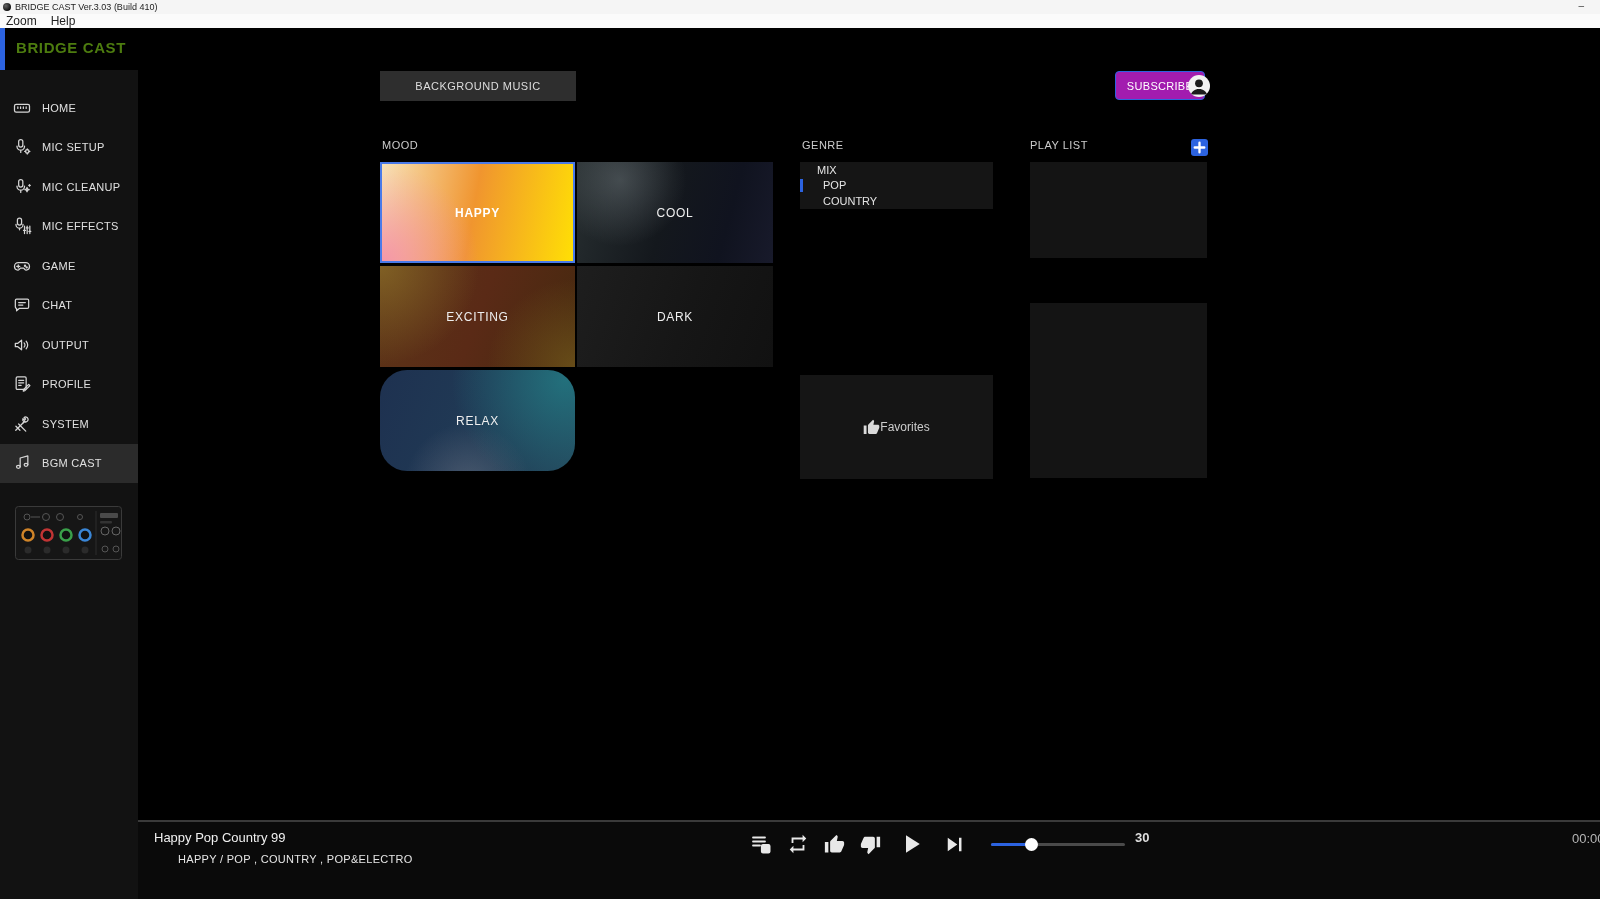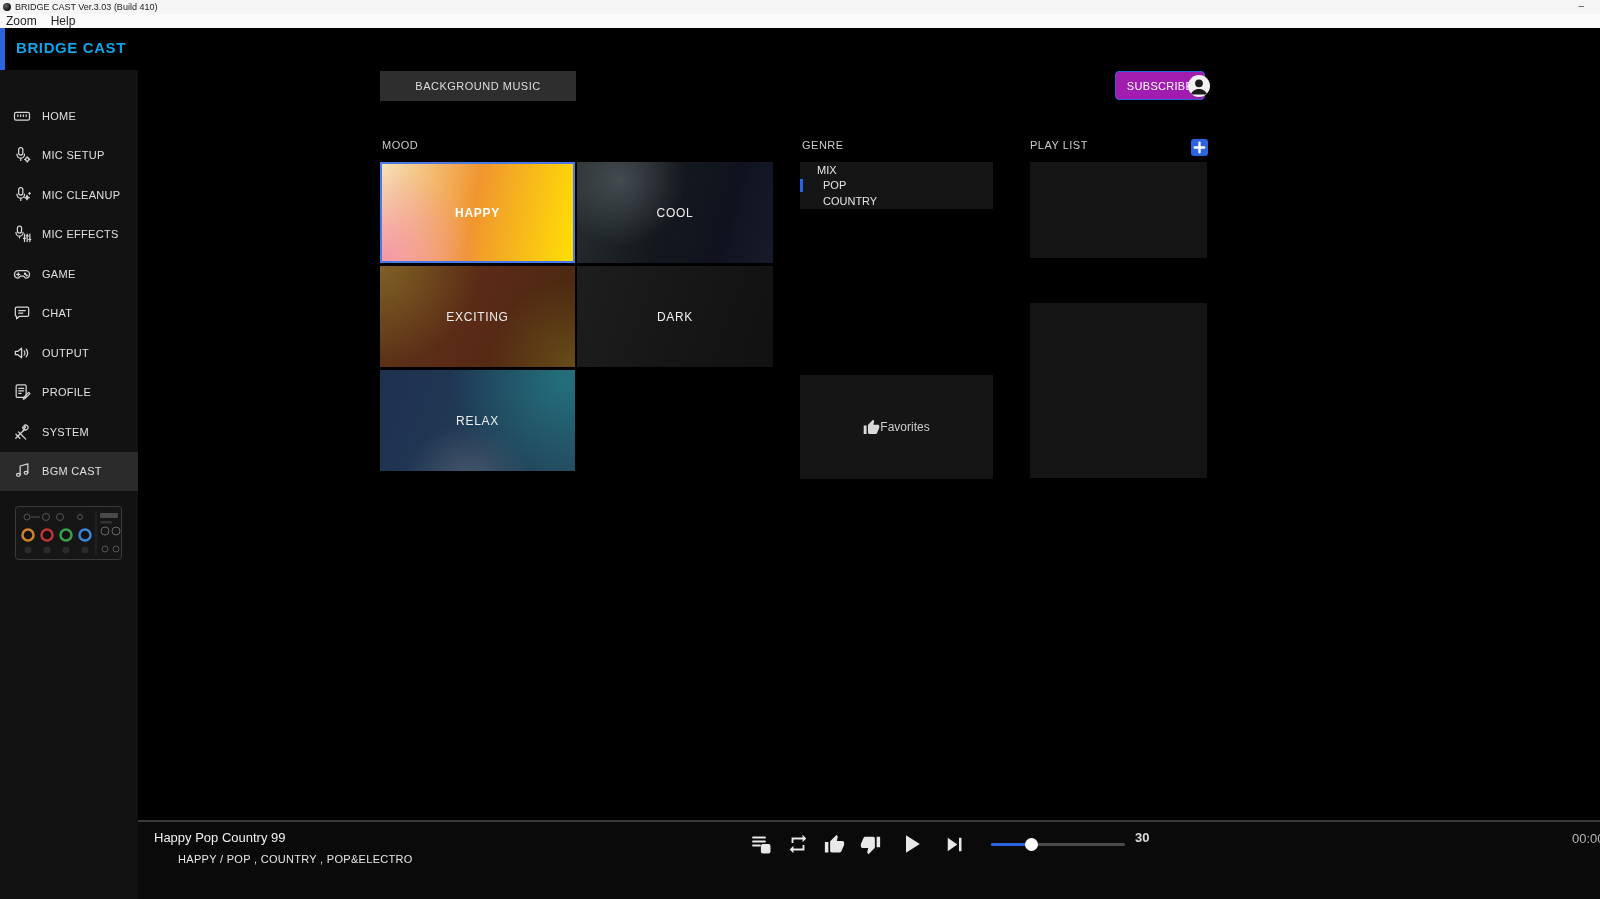--- a/index.html
+++ b/index.html
@@ -13,25 +13,25 @@
     background:radial-gradient(circle at 35% 35%, #666, #111 70%); margin-right:4px; flex:0 0 auto; }
   .min-btn { position:absolute; right:16px; top:0; font-size:10px; color:#444; line-height:12px; cursor:default; }
   .menubar { position:absolute; left:0; top:14px; width:1600px; height:14px; background:#fbfbfb;
     display:flex; align-items:center; gap:14px; font-size:12px; color:#222; padding-left:6px; }
   .menubar span { cursor:default; }
 
   
   .accent-bar { position:absolute; left:0; top:28px; width:5px; height:42px; background:var(--accent_blue,#2c63e0); }
   .app-header { position:absolute; left:0; top:28px; width:1600px; height:42px; background:#000; }
   .logo { position:absolute; left:16px; top:11px; font-size:15px; font-weight:bold;
-    letter-spacing:.6px; color:#0ea5e9; }
+    letter-spacing:.6px; color:#4d7c0f; }
 
   
   .sidebar { position:absolute; left:0; top:70px; width:138px; height:829px; background:#121212; }
-  .side-list { padding-top:26px; }
+  .side-list { padding-top:18px; }
   .side-item { height:39.5px; display:flex; align-items:center; padding-left:12px; gap:10px;
     color:#e0e0e0; font-size:11px; letter-spacing:.3px; cursor:default; }
   .side-item.active { background:#2b2b2b; }
   .sicon { width:20px; height:20px; flex:0 0 auto; display:flex; }
   .sicon svg { width:20px; height:20px; stroke:#d6d6d6; fill:none; stroke-width:1.5;
     stroke-linecap:round; stroke-linejoin:round; }
   .device { position:absolute; left:14px; top:435px; width:109px; height:56px; }
 
   
   .tabs { position:absolute; left:380px; top:71px; display:flex; gap:2px; }
@@ -67,21 +67,21 @@
       linear-gradient(110deg,#5c3518 0%, #5a2a16 50%, #46290f 100%); }
   .tile-dark { background:linear-gradient(110deg,#1e1e1e 0%, #161616 55%, #111 100%); }
   .tile-epic { background:
       radial-gradient(circle at 8% 8%, rgba(190,35,60,.85), rgba(190,35,60,0) 48%),
       radial-gradient(circle at 88% 22%, rgba(165,25,165,.8), rgba(165,25,165,0) 52%),
       radial-gradient(circle at 0% 100%, rgba(150,110,30,.8), rgba(150,110,30,0) 40%),
       linear-gradient(110deg,#5c1c3a 0%, #45206a 55%, #1b2d62 100%); }
   .tile-relax { background:
       radial-gradient(circle at 95% 10%, rgba(35,120,130,.85), rgba(35,120,130,0) 55%),
       radial-gradient(circle at 45% 115%, rgba(125,125,140,.45), rgba(125,125,140,0) 40%),
-      linear-gradient(110deg,#1e3150 0%, #203a55 50%, #24455a 100%); }
+      linear-gradient(110deg,#1e3150 0%, #203a55 50%, #24455a 100%); border-radius: 27px; }
 
   .genre-box { position:absolute; left:800px; top:162px; width:193px; height:47px; background:#151515; }
   .genre-row { position:relative; height:15.6px; display:flex; align-items:center;
     font-size:11px; color:#e5e5e5; cursor:pointer; }
   .genre-row .sel-bar { position:absolute; left:0; top:1px; bottom:1px; width:3px;
     background:var(--accent_blue,#2c63e0); display:none; }
   .genre-row.selected .sel-bar { display:block; }
   .genre-row.lv0 { padding-left:17px; }
   .genre-row.lv1 { padding-left:23px; }
 

